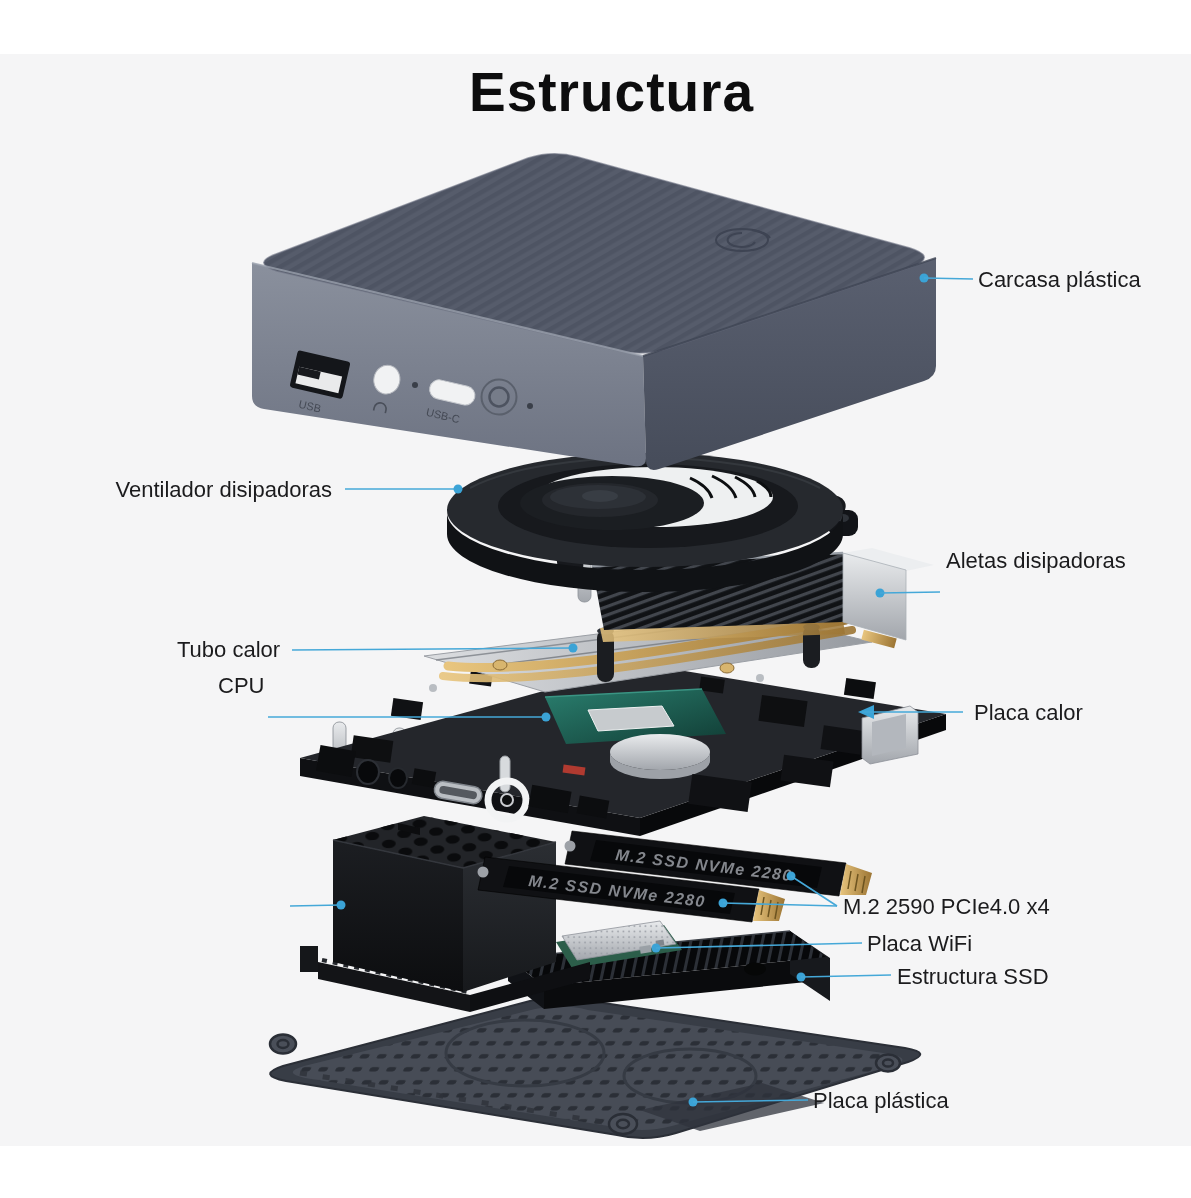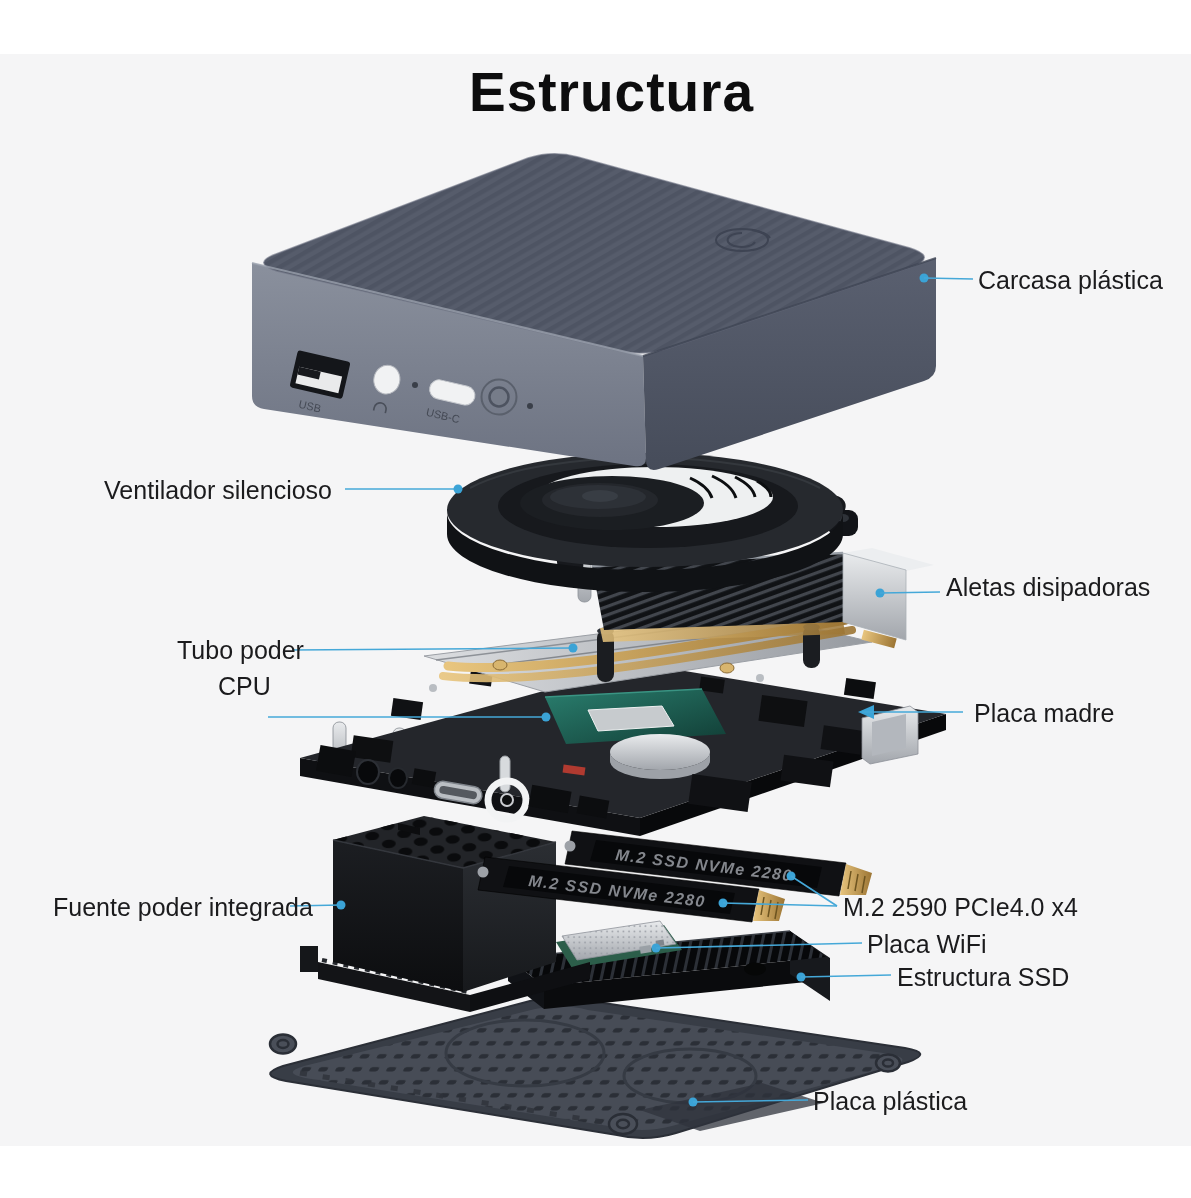--- a/index.html
+++ b/index.html
@@ -11,21 +11,21 @@
     position:absolute;left:0;top:54px;width:1191px;height:1092px;
     background:#f5f5f6;
   }
   .page-title{
     position:absolute;left:0;top:44px;width:1191px;margin:16px;
     text-align:center;font-size:55px;font-weight:bold;color:#0d0d0e;
     letter-spacing:1px;
   }
   .diagram-svg{position:absolute;left:0;top:0;width:1191px;height:1198px;}
   .callout{
-    position:absolute;font-size:25px;line-height:26px;color:#1b1b1d;
+    position:absolute;font-size:22px;line-height:26px;color:#1b1b1d;
     white-space:nowrap;
   }
 </style>
 </head>
 <body>
 
 <div class="stage">
   <div class="bg-band"></div>
   <h1 class="page-title">Estructura</h1>
 
@@ -332,23 +332,22 @@
           <line x1="801" y1="977" x2="891" y2="975"></line>
         </g>
       <g>
           <circle cx="693" cy="1102" r="4.5" stroke="none"></circle>
           <line x1="693" y1="1102" x2="808" y2="1100"></line>
         </g>
     </g>
   </svg>
 
   <div class="callout" style="left:978px;top:267px">Carcasa plástica</div>
-  <div class="callout" style="right:859px;top:477px">Ventilador silencioso</div>
-  <div class="callout" style="left:946px;top:574px">Aletas disipadoras</div>
-  <div class="callout" style="left:177px;top:637px">Tubo poder</div>
+  <div class="callout" style="right:859px;top:477px">Ventilador disipadoras</div>
+  <div class="callout" style="left:946px;top:548px">Aletas disipadoras</div>
+  <div class="callout" style="left:177px;top:637px">Tubo calor</div>
   <div class="callout" style="left:218px;top:673px">CPU</div>
-  <div class="callout" style="left:974px;top:700px">Placa madre</div>
-  <div class="callout" style="left:53px;top:894px">Fuente poder integrada</div>
+  <div class="callout" style="left:974px;top:700px">Placa calor</div>
   <div class="callout" style="left:843px;top:894px">M.2 2590 PCIe4.0 x4</div>
   <div class="callout" style="left:867px;top:931px">Placa WiFi</div>
   <div class="callout" style="left:897px;top:964px">Estructura SSD</div>
   <div class="callout" style="left:813px;top:1088px">Placa plástica</div>
 </div>
 
 </body></html>

